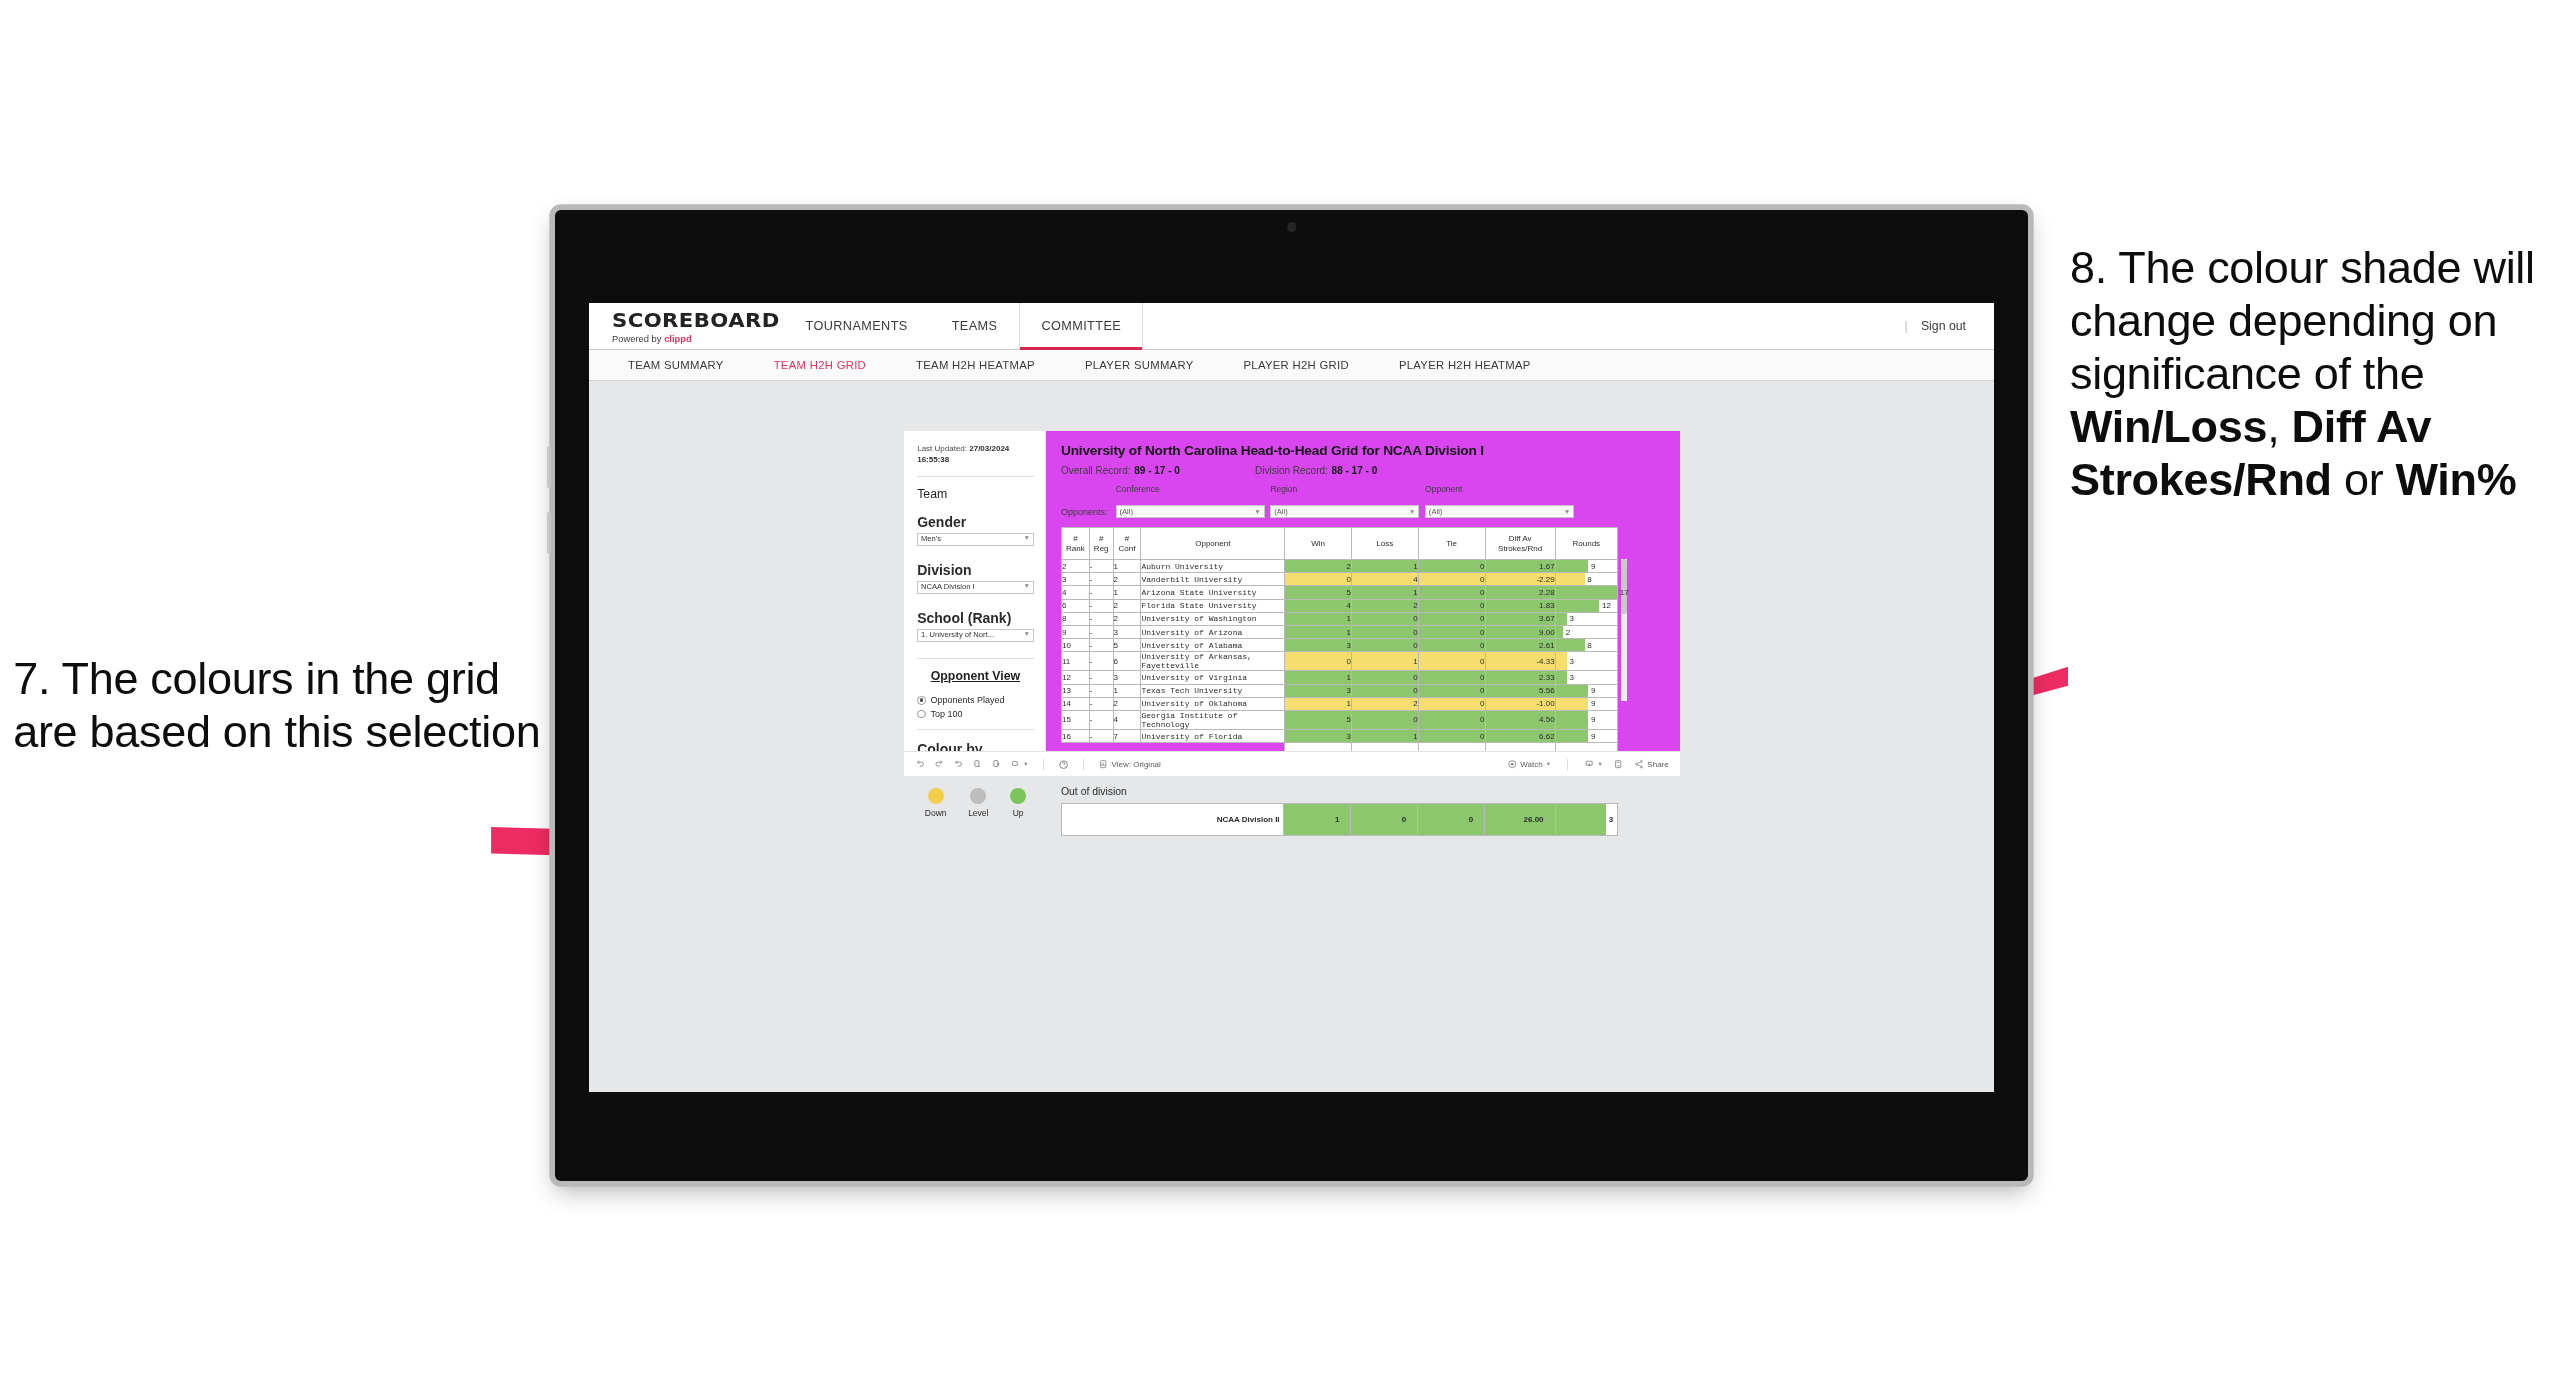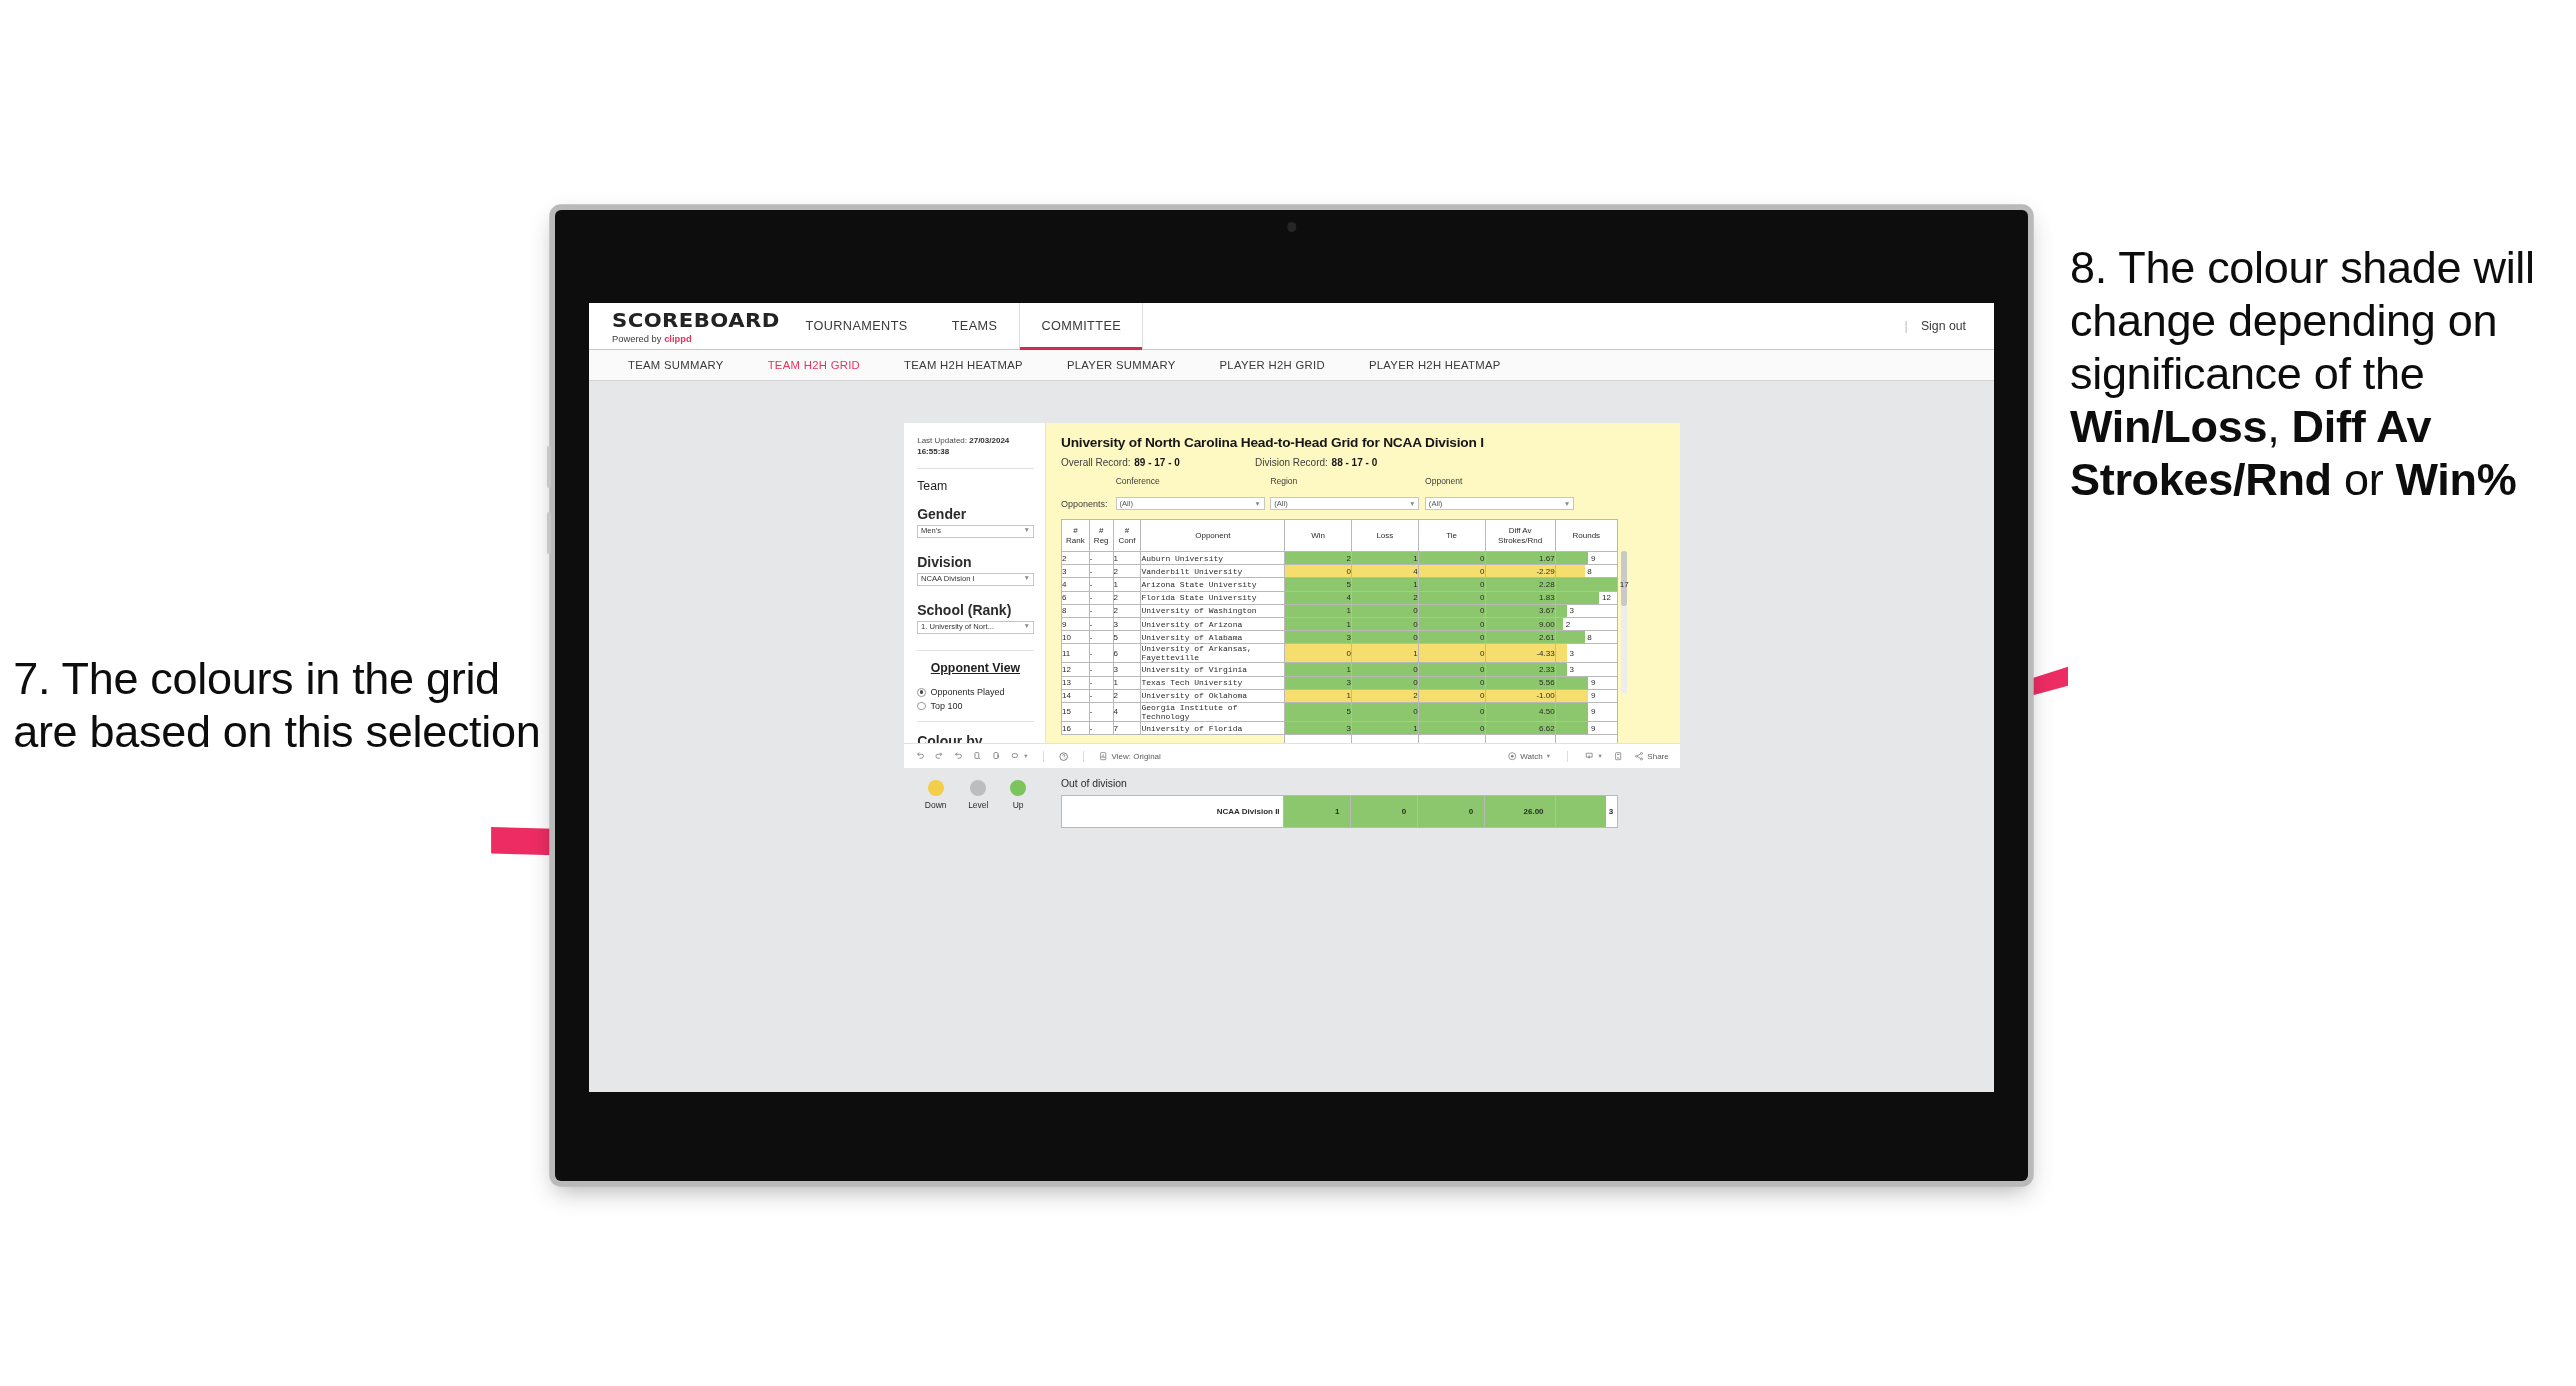--- a/index.html
+++ b/index.html
@@ -56,33 +56,33 @@
   .navtab.active::after {
     content:""; position:absolute; left:0; right:0; bottom:-0.9px; height:2.8px; background:#d5294f;
   }
   #navright { margin-left:auto; display:flex; align-items:center; padding-right:28px; gap:13.2px; }
   #navright .bar { color:#bdbdbd; font-size:12.3px; }
   #signout { font-size:12.3px; color:#3a3a3a; cursor:pointer; }
 
   
   #subbar {
     height:31px; background:#fafafa; display:flex; align-items:center;
-    border-bottom:1.9px solid #d3d3d3; padding-left:21px; gap:8px;
+    border-bottom:1.9px solid #d3d3d3; padding-left:21px; gap:14px;
   }
   .subtab { font-size:11.3px; color:#3a3a3a; letter-spacing:0.3px; padding:0 18px; cursor:pointer; }
   .subtab.active { color:#e8335b; }
 
   
   #workspace { position:relative; height:711px; background:#e6e7e9; }
 
   #viz {
     position:absolute; left:315px; top:38px; width:776px; height:345px;
   }
   #vizcard {
-    position:absolute; left:0; top:4px; width:776px; height:345px; background:#fef9c3;
+    position:absolute; left:0; top:12px; width:776px; height:345px; background:#d946ef;
   }
 
   
   #panel {
     position:absolute; left:0; top:0; width:142px; height:100%;
     border-right:0.9px solid #e3e3e3; padding:13.2px 11.3px 0 13.2px; background:#fff;
   }
   .lastup { font-size:8px; color:#4a4a4a; line-height:1.35; }
   .lastup b { font-weight:bold; color:#2f2f2f; }
   .hr { height:0.9px; background:#e0e0e0; margin:10.4px 0 10.4px 0; }

